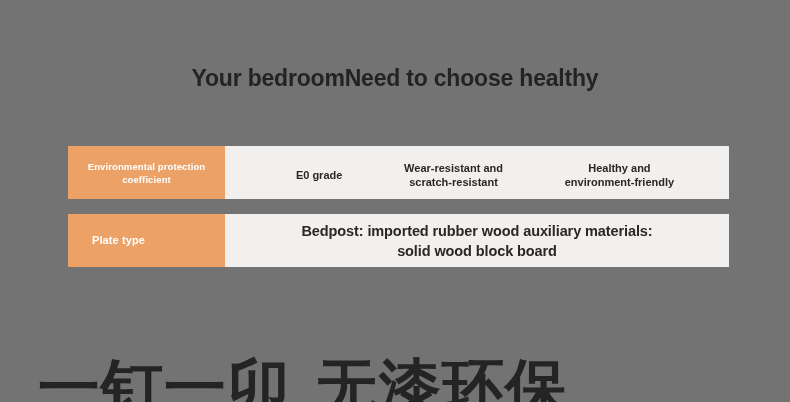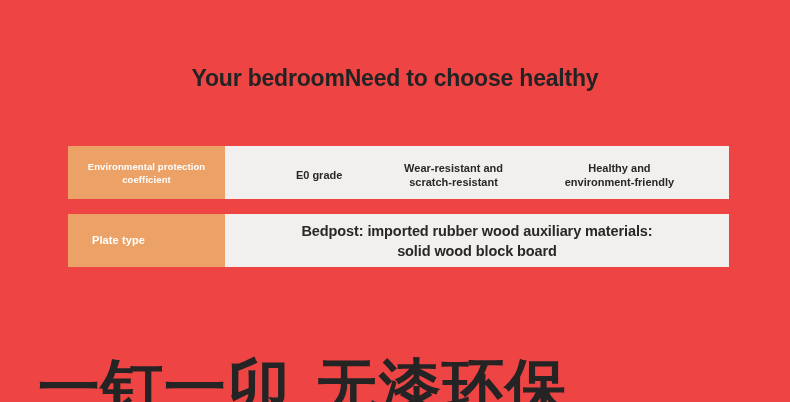--- a/index.html
+++ b/index.html
@@ -12,21 +12,21 @@
     background: #ffffff;
     font-family: "Liberation Sans", sans-serif;
     overflow: hidden;
     position: relative;
     -webkit-font-smoothing: antialiased;
   }
 
   .page {
     position: absolute;
     inset: 0;
-    background: #ef4444;
+    background: #737373;
     overflow: hidden;
   }
 
   
   .headline {
     position: absolute;
     top: 62px;
     left: 0;
     width: 790px;
     text-align: center;

